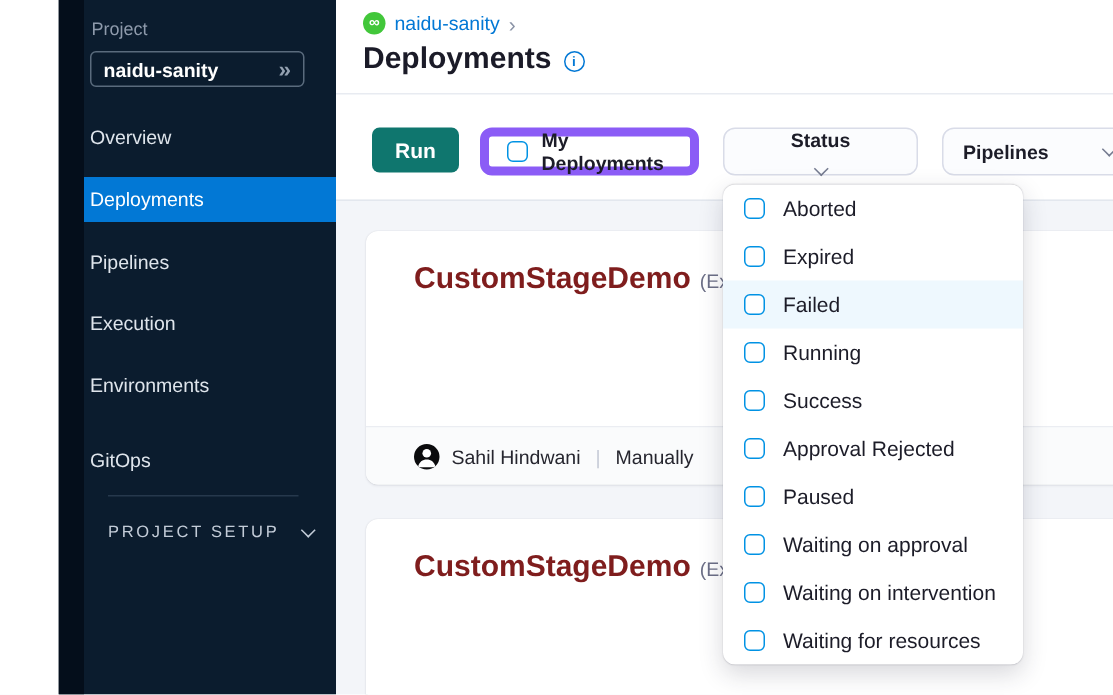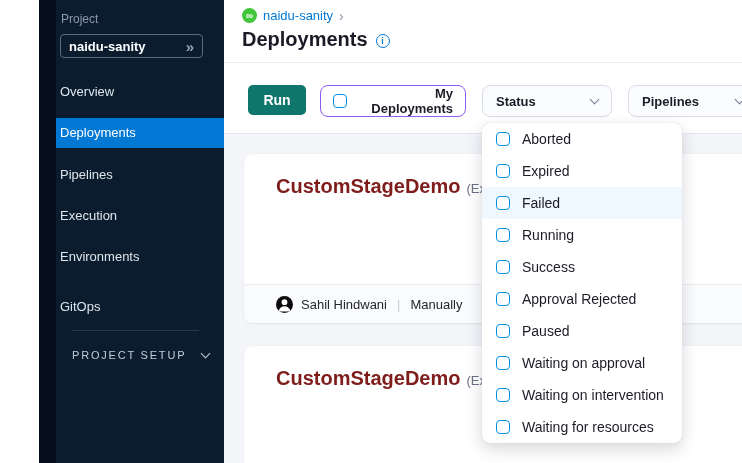--- a/index.html
+++ b/index.html
@@ -42,30 +42,30 @@
   .page-title-row { position:absolute; left:18px; top:28px; display:flex; align-items:center; gap:8px; }
   .page-title { font-size:20px; font-weight:700; color:#1b1b28; }
   .info-icon { width:14px; height:14px; border-radius:50%; border:1.5px solid #0278d5; color:#0278d5;
     font-size:9px; font-weight:700; display:flex; align-items:center; justify-content:center;
     margin-top:2px; cursor:pointer; }
 
   .run-btn { position:absolute; left:24px; top:85px; width:58px; height:30px; background:#0f766e;
     border-radius:5px; color:#fff; font-size:14px; font-weight:700; display:flex;
     align-items:center; justify-content:center; cursor:pointer; border:none; }
   .pill { position:absolute; left:96px; top:85px; width:146px; height:32px; background:#fff;
-    border:1px solid #8b5cf6; border-radius:8px; display:flex; align-items:center; gap:9px;
-    padding:0 12px; cursor:pointer;text-align:right; }
+    border:6px solid #8b5cf6; border-radius:8px; display:flex; align-items:center; gap:9px;
+    padding:0 12px; cursor:pointer; }
   .cbx { width:14px; height:14px; min-width:14px; border:1.5px solid #0092e4; border-radius:4px;
     background:#fff; cursor:pointer; }
   .ctl-label { font-size:13px; color:#1c1c28; font-weight:700; }
 
   .select { position:absolute; top:85px; height:32px; background:#fbfcfe; border:1px solid #d9dce8;
     border-radius:8px; display:flex; align-items:center; justify-content:space-between;
     padding:0 13px; cursor:pointer; }
-  .select.status { left:258px; width:130px; }
+  .select.status { left:258px; width:130px;flex-direction:column; }
   .select.pipelines { left:404px; width:129px; }
   .chev-dark { width:7px; height:7px; border-right:1.6px solid #757b90; border-bottom:1.6px solid #757b90;
     transform:rotate(45deg); margin-top:-4px; }
 
   
   .card { position:absolute; left:20px; width:537px; background:#fff; border-radius:8px;
     box-shadow:0 1px 2px rgba(40,41,61,.07), 0 0 1px rgba(40,41,61,.12); cursor:pointer; }
   .card1 { top:153px; height:169px; }
   .card2 { top:345px; height:135px; }
   .card-title-row { position:absolute; left:32px; top:21px; right:8px; display:flex;

